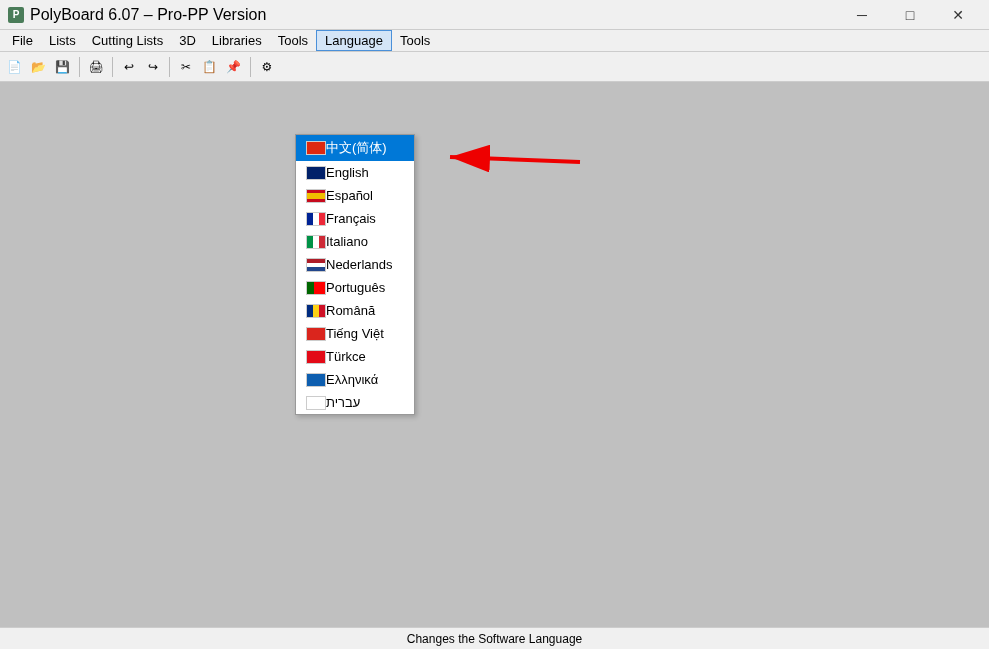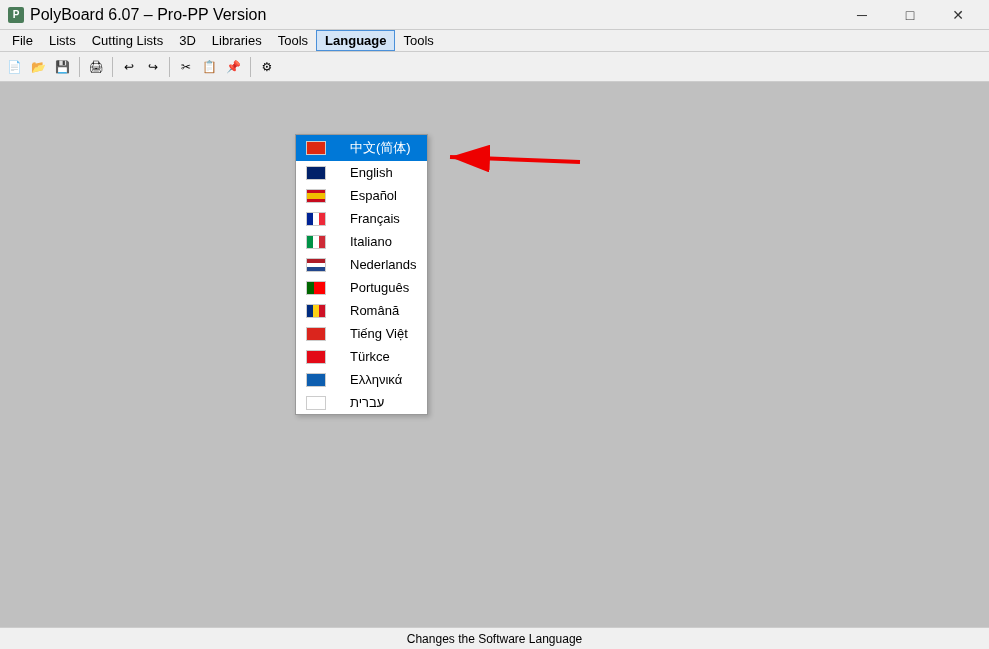--- a/index.html
+++ b/index.html
@@ -76,21 +76,20 @@
       cursor: pointer;
       font-size: 13px;
       color: #000;
       height: 100%;
       display: flex;
       align-items: center;
     }
     .menu-item.language-active {
       background: #d4e5f7;
       border: 1px solid #4a90d9;
-      font-weight: bold;
     }
 
     
     .toolbar {
       display: flex;
       align-items: center;
       background: #f0f0f0;
       height: 30px;
       padding: 0 4px;
       border-bottom: 1px solid #ccc;
@@ -149,21 +148,21 @@
       box-shadow: 2px 2px 5px rgba(0,0,0,0.2);
       z-index: 1000;
       min-width: 120px;
     }
     .dropdown-item {
       display: flex;
       align-items: center;
       padding: 4px 10px;
       cursor: pointer;
       font-size: 13px;
-      gap: 24px;
+      gap: 0;
       white-space: nowrap;
     }
     .dropdown-item.selected {
       background: #0078d7;
       color: white;
     }
     .flag {
       width: 20px;
       height: 14px;
       display: inline-flex;

